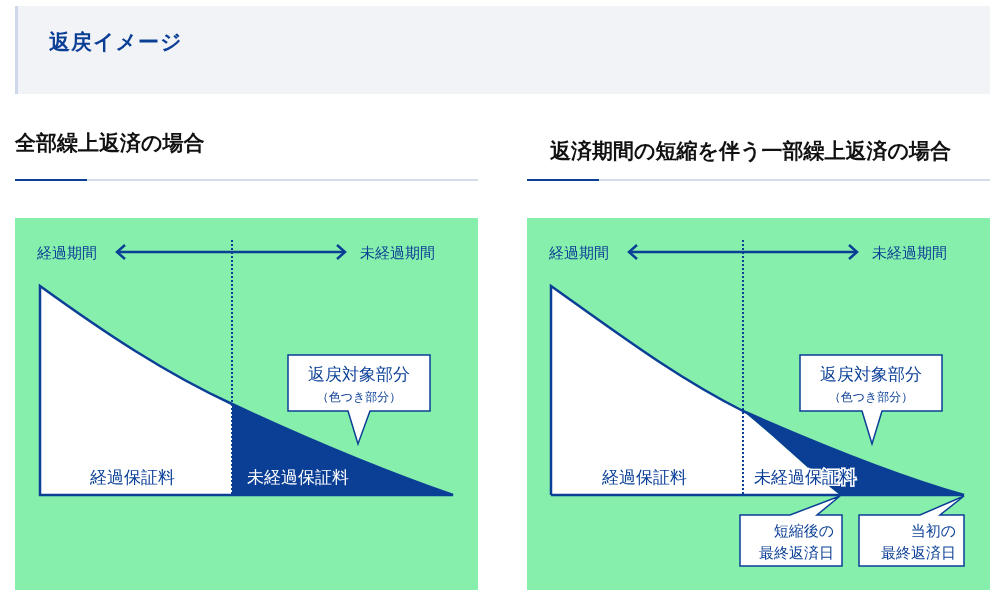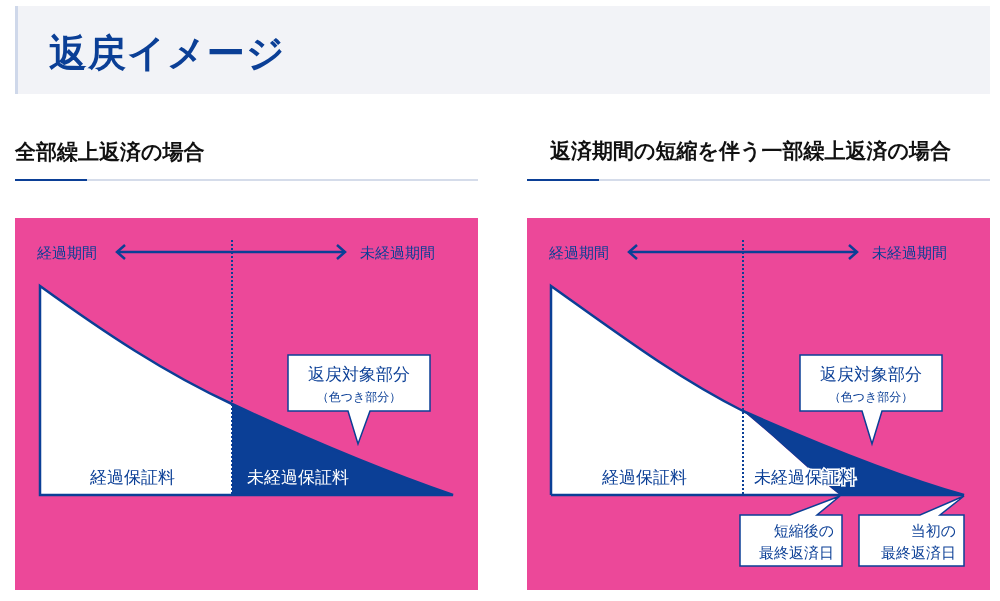--- a/index.html
+++ b/index.html
@@ -1,37 +1,37 @@
 <!DOCTYPE html>
 <html><head>
 <meta charset="utf-8">
 <style>
   html, body { margin:0; padding:0; background:#ffffff; }
   body { width:1000px; height:601px; position:relative; overflow:hidden;
          font-family:"DejaVu Sans", "Liberation Sans", sans-serif; }
   .hero { position:absolute; left:15px; top:6px; width:975px; height:88px;
           background:#f2f3f7; border-left:3px solid #cfd8ea; box-sizing:border-box; }
-  .hero h1 { margin:0; position:absolute; left:31px; top:22px; font-size:38px;
+  .hero h1 { margin:0; position:absolute; left:31px; top:22px; font-size:21px;
              font-weight:bold; color:#0b3f96; letter-spacing:1px; }
   .section-title { position:absolute; font-size:21px; font-weight:bold; color:#111;
                    white-space:nowrap; }
   .rule { position:absolute; height:2px; background:#d5dcea; }
   .rule .accent { position:absolute; left:0; top:0; height:2px; width:72px; background:#0b3f96; }
-  .panel { position:absolute; top:218px; width:463px; height:372px; background:#ec4899; }
+  .panel { position:absolute; top:218px; width:463px; height:372px; background:#86efac; }
   .panel svg { position:absolute; left:0; top:0; }
   .lbl { font-family:"DejaVu Sans", "Liberation Sans", sans-serif; }
 </style>
 </head>
 <body>
 
 <div class="hero">
   <h1>返戻イメージ</h1>
 </div>
 
-<div class="section-title" style="left:15px; top:138px;text-align:center;">全部繰上返済の場合</div>
+<div class="section-title" style="left:15px; top:129px;text-align:center;">全部繰上返済の場合</div>
 <div class="rule" style="left:15px; top:179px; width:463px;">
     <div class="accent"></div>
   </div>
 
 <div class="panel" style="left:15px;">
   <svg width="463" height="372" viewBox="0 0 463 372">
 
     <text class="lbl" x="22" y="40" font-size="15" fill="#0b3f96">経過期間</text>
     <g>
       <line x1="102" y1="34" x2="330" y2="34" stroke="#0b3f96" stroke-width="2.5"></line>

